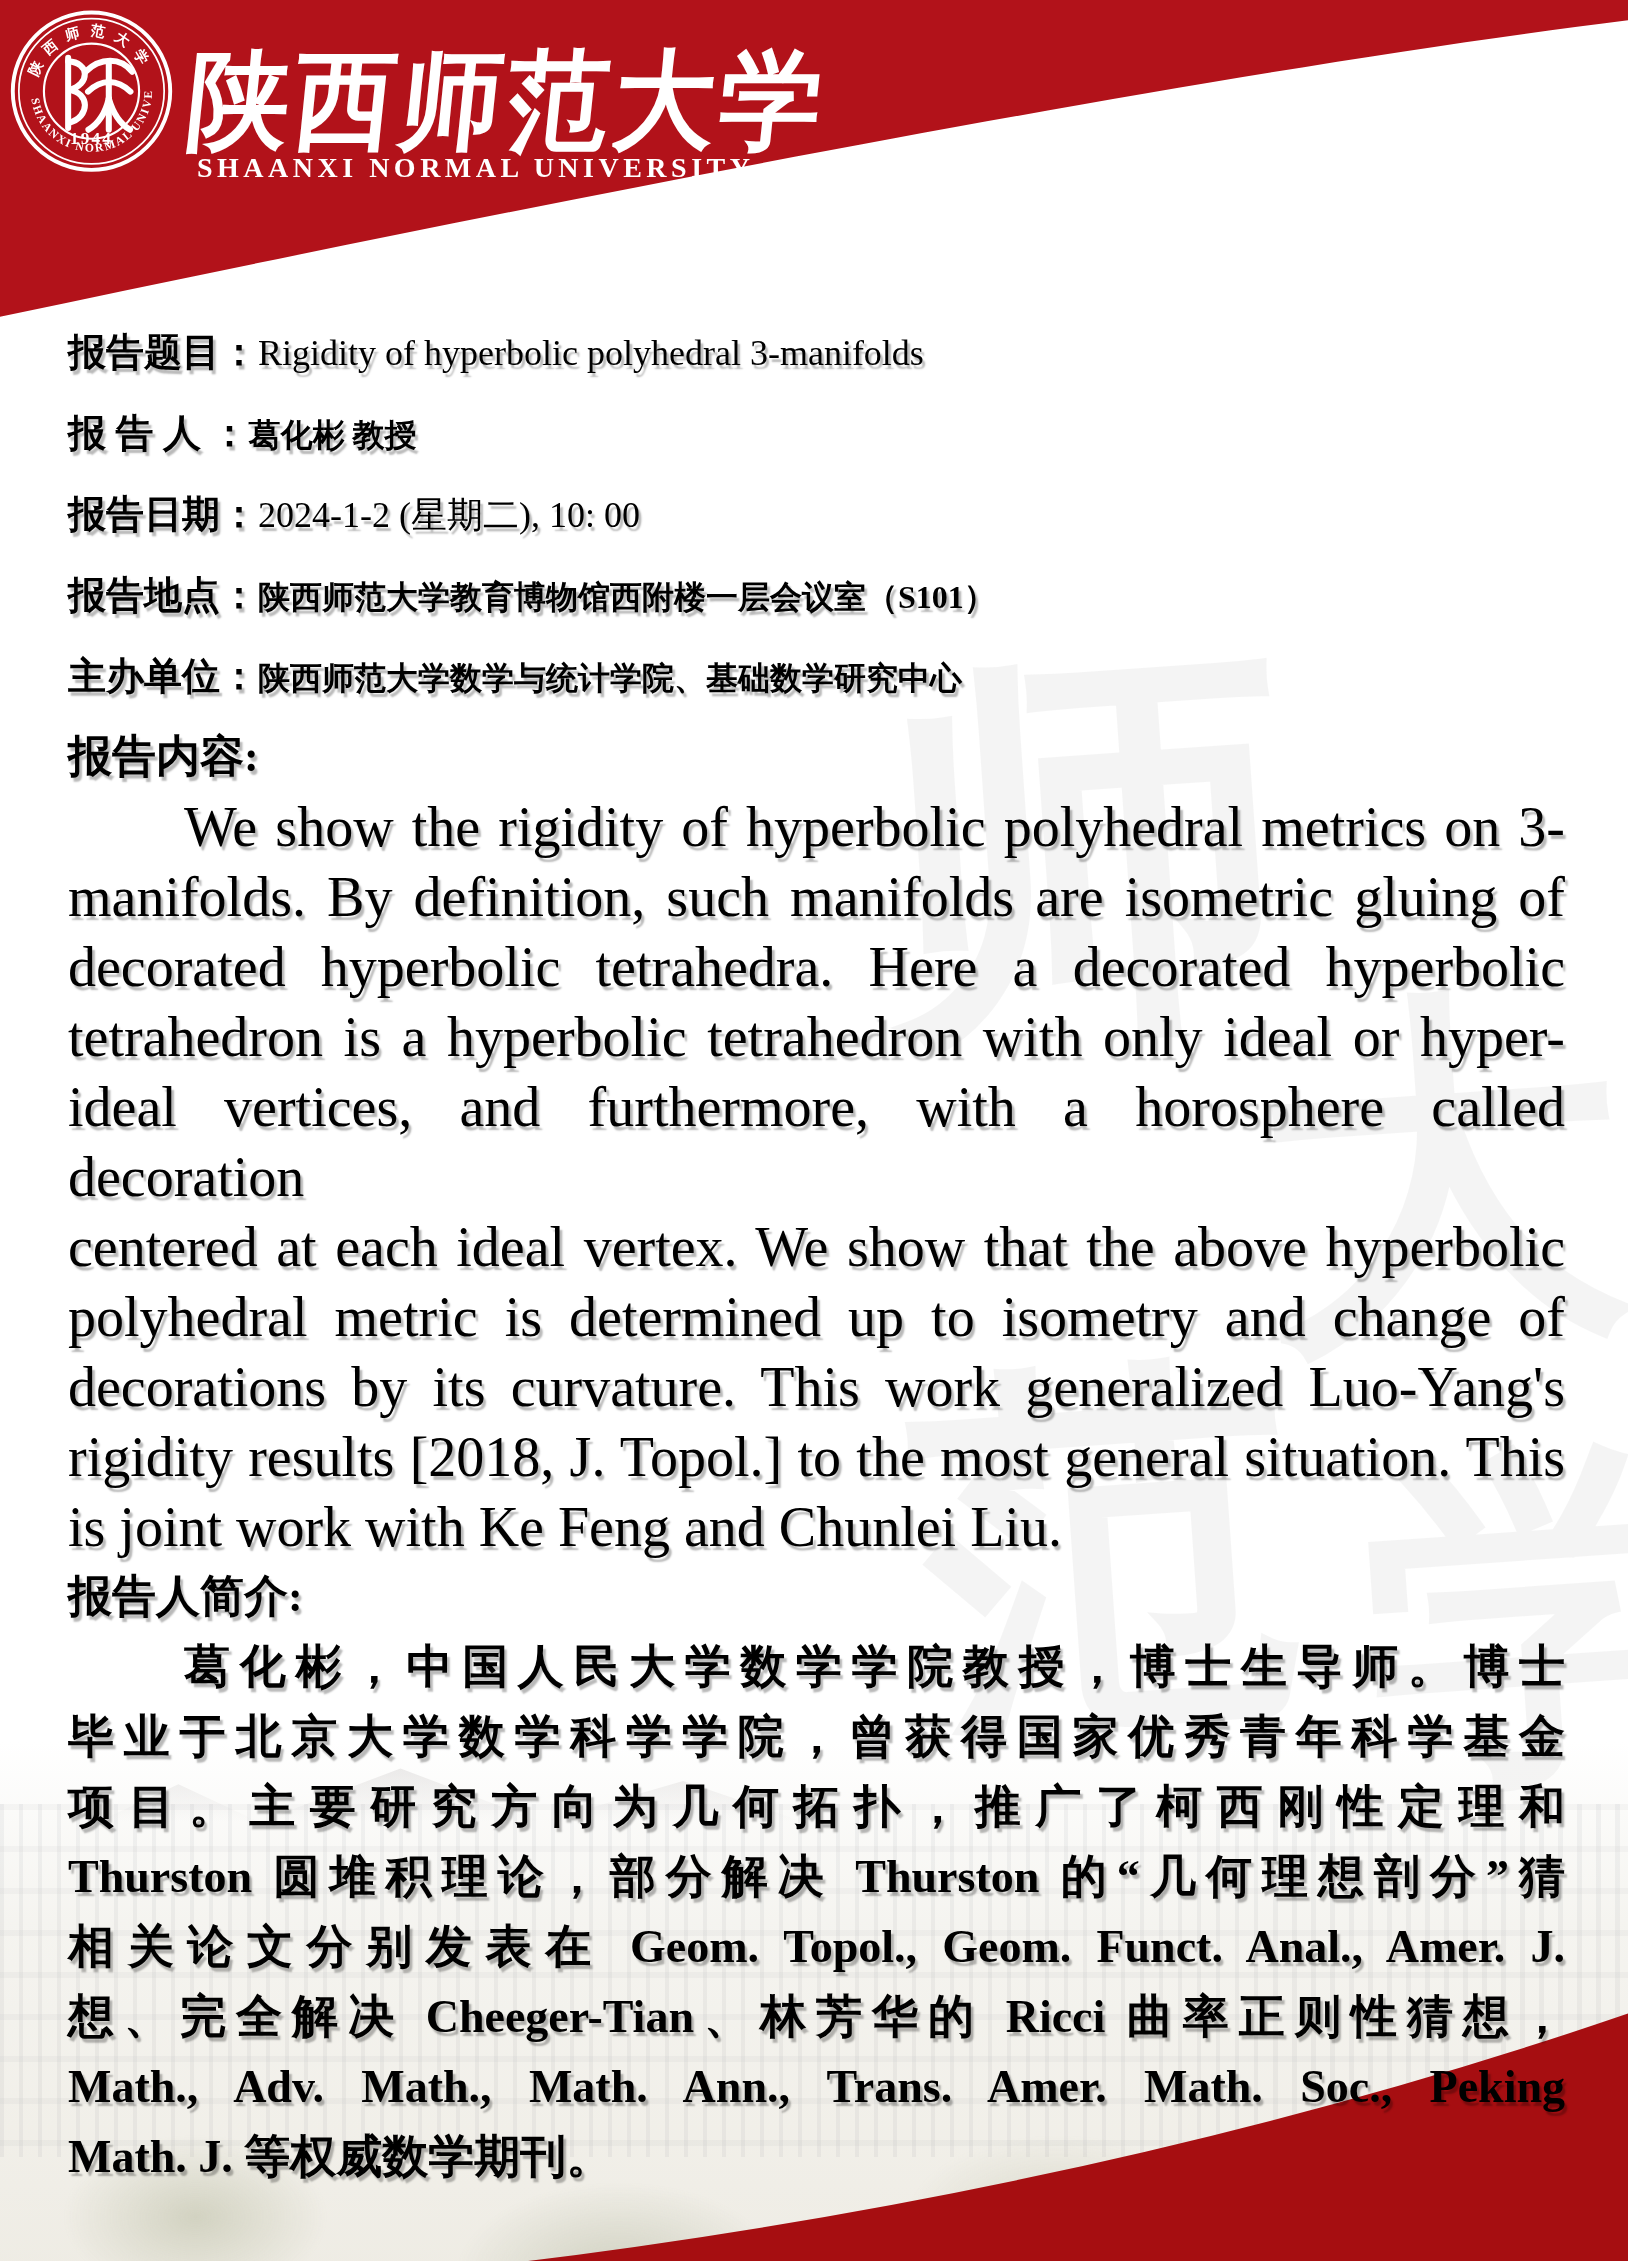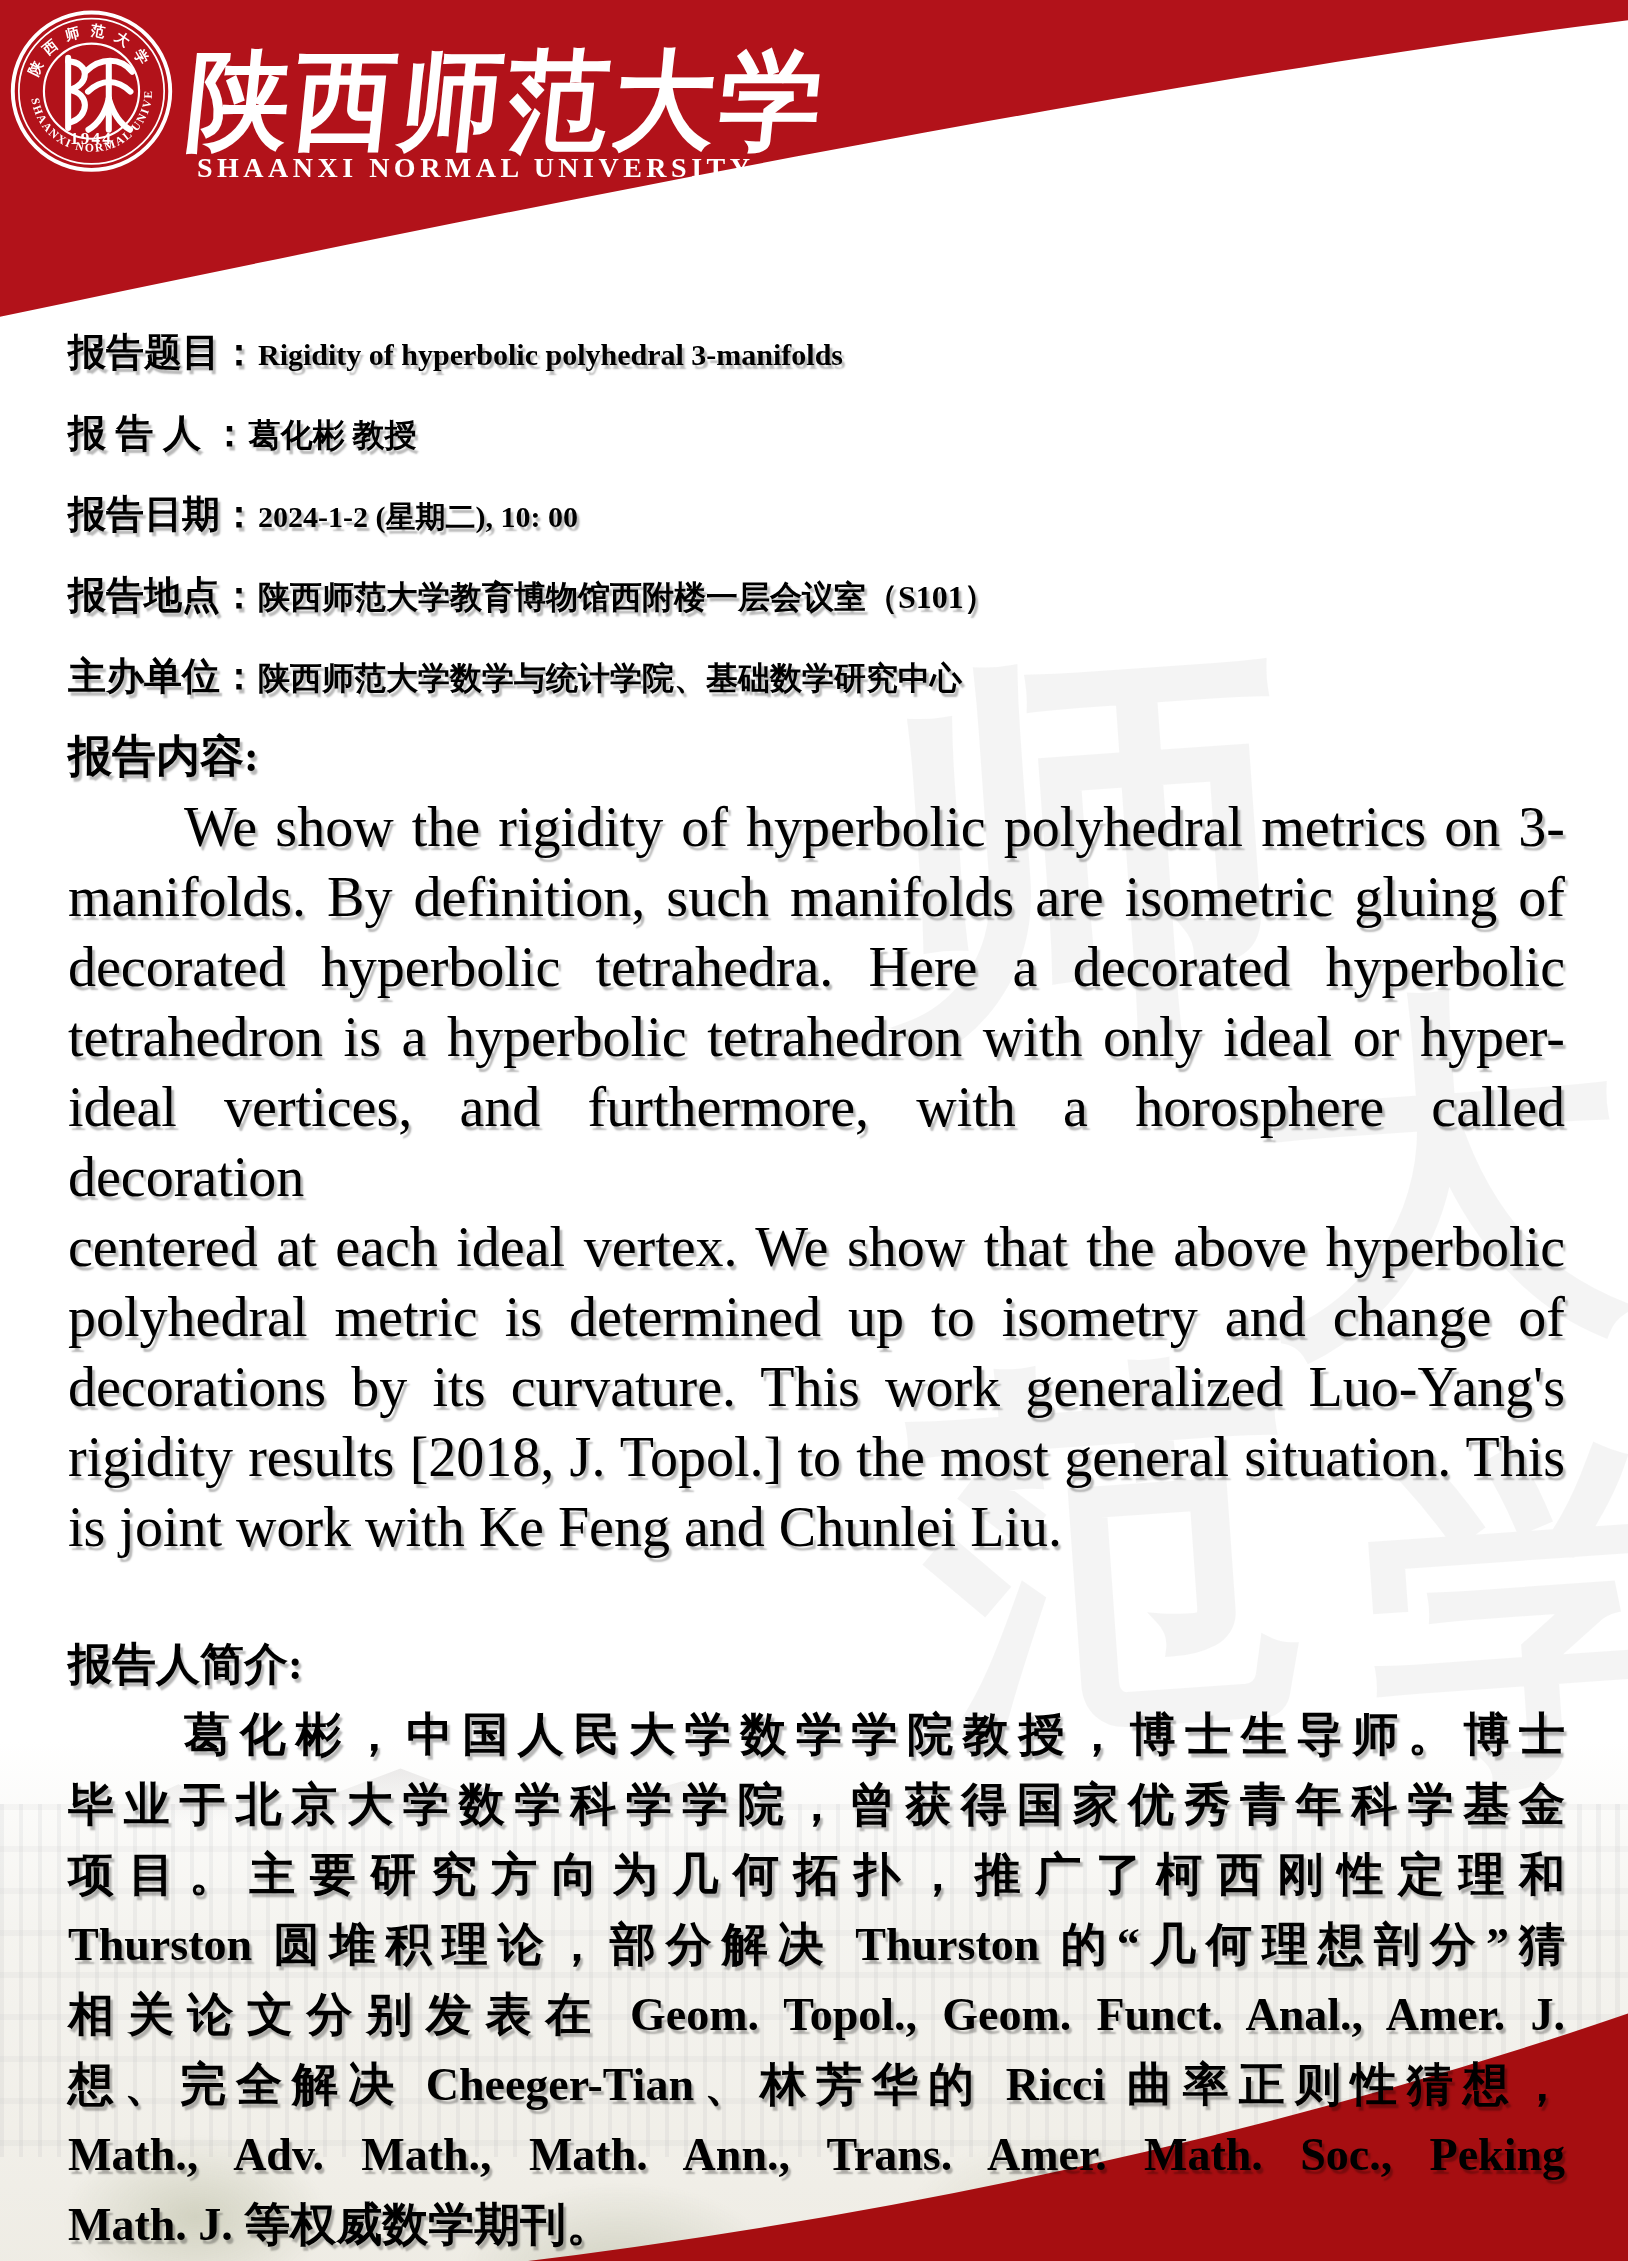--- a/index.html
+++ b/index.html
@@ -45,23 +45,23 @@
                      radial-gradient(ellipse 235px 136px at 38% 75%, rgba(132,140,104,.45), transparent 70%),
                      radial-gradient(ellipse 217px 118px at 65% 55%, rgba(155,158,124,.4), transparent 70%),
                      radial-gradient(ellipse 194px 109px at 88% 70%, rgba(140,148,112,.4), transparent 70%);}
 
   
   .content{position:absolute;left:68px;top:317px;width:1497px;z-index:4;
            text-shadow:2.7px 3.6px 1.8px rgba(0,0,0,0.28);}
   .row{line-height:70px;white-space:nowrap;}
   .lbl{font-weight:bold;font-size:38px;font-family:"Liberation Serif", serif;}
   .val{font-size:32px;font-weight:bold;}
-  .val.en{font-weight:bold;font-size:30px;}
+  .val.en{font-weight:normal;font-size:36px;}
   .heading{font-weight:bold;font-size:44px;line-height:70px;font-family:Liberation Serif, serif;}
-  .heading.bio-h{margin-top:68px;}
+  .heading.bio-h{}
   .para div{line-height:70px;font-size:56px;text-align:justify;text-align-last:justify;}
   .para.cjk div{font-weight:bold;font-size:46px;}
   .para div:first-of-type{text-indent:116px;}
   .para div:last-of-type{text-align-last:left;}
 </style>
 </head>
 <body>
 
 <div class="page">
 

